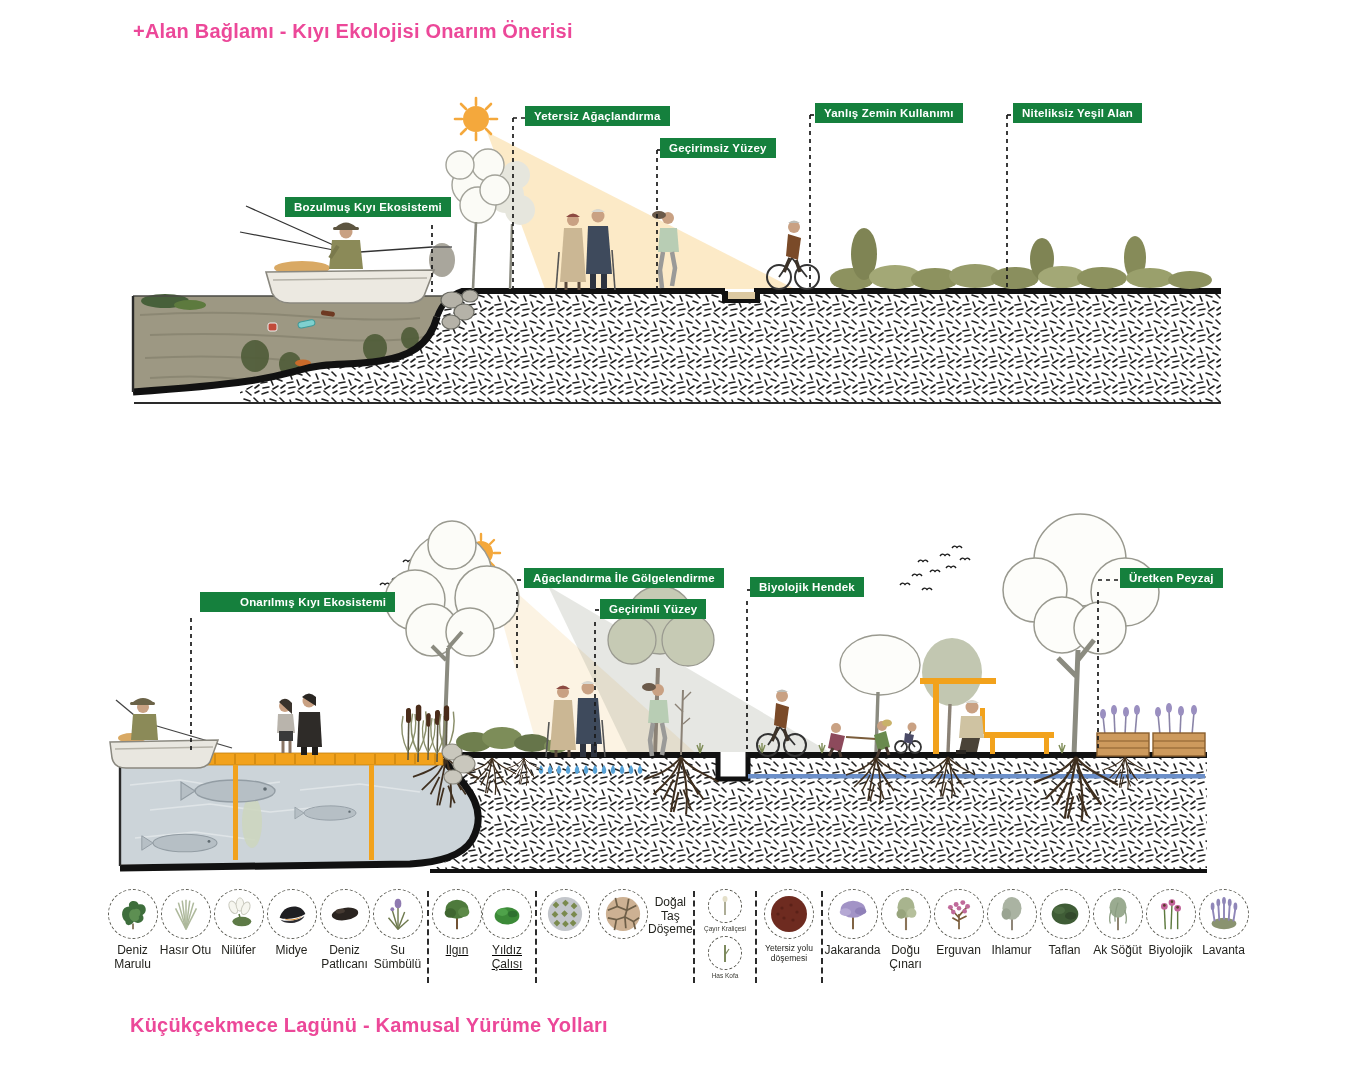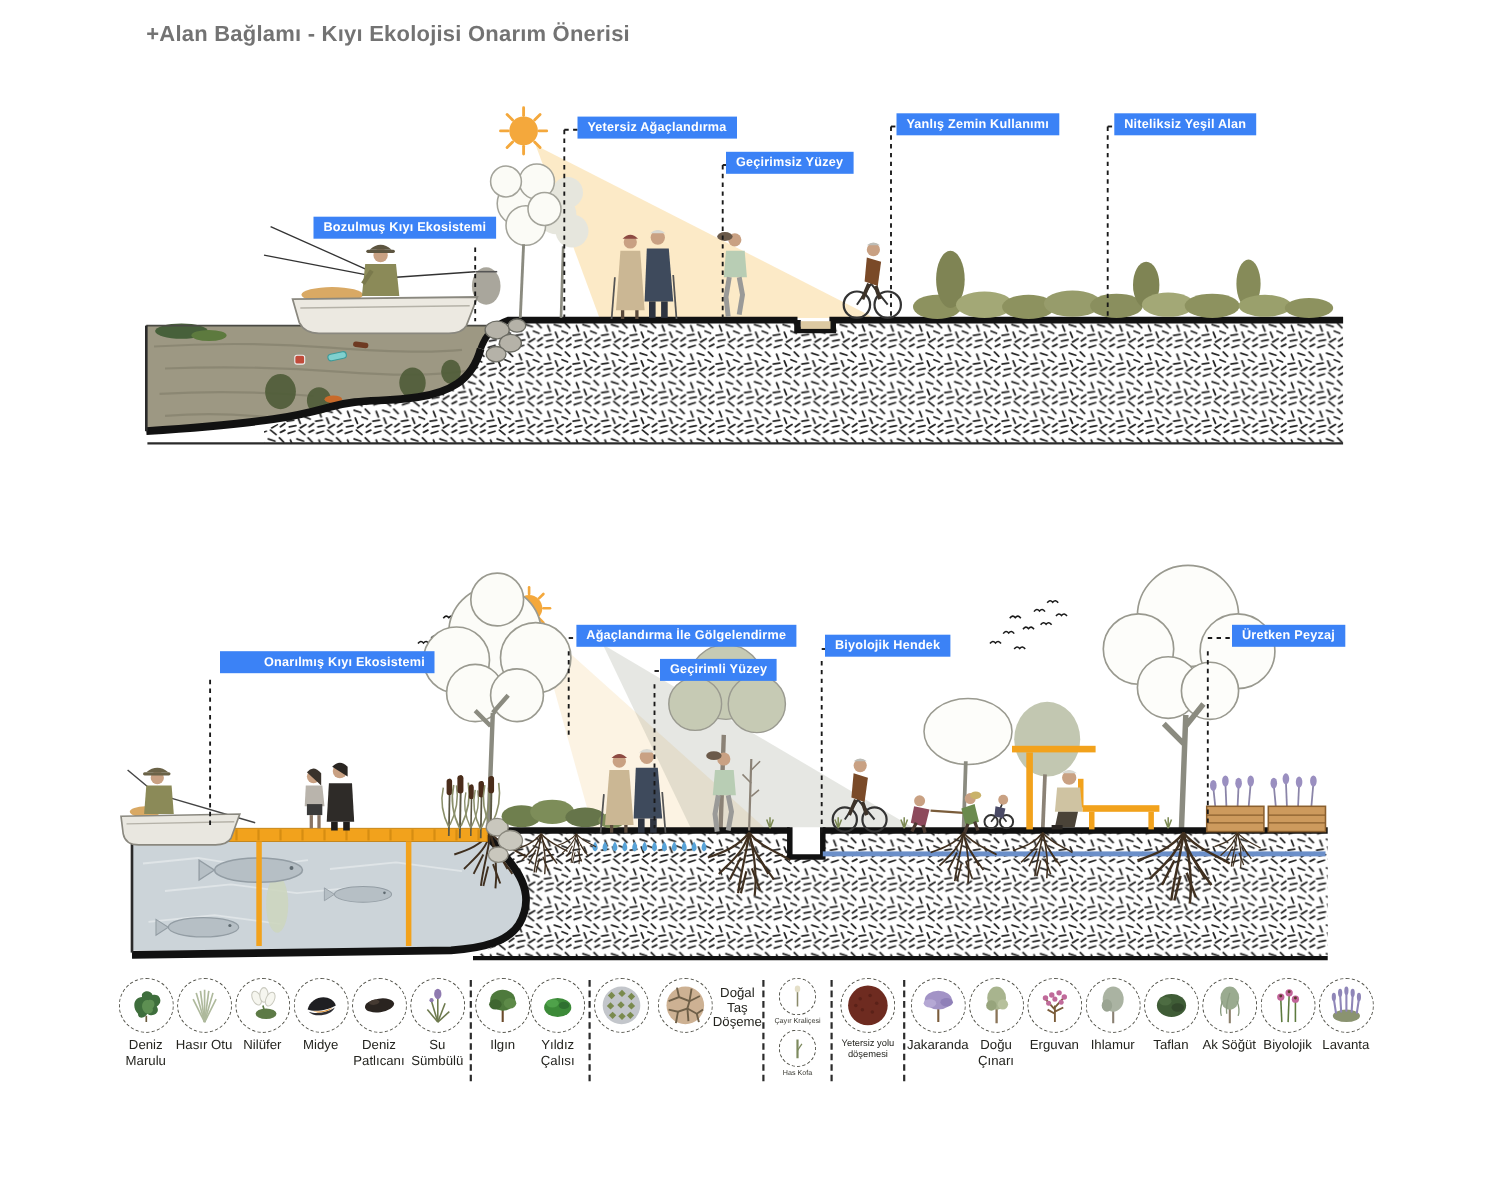--- a/index.html
+++ b/index.html
@@ -1,25 +1,25 @@
 <!DOCTYPE html>
 <html><head>
 <meta charset="utf-8">
 <style>
   html,body{margin:0;padding:0;background:#ffffff;}
   body{font-family:"Liberation Sans", sans-serif;}
   #canvas{position:relative;width:1351px;height:1080px;background:#ffffff;overflow:hidden;}
   #scene{position:absolute;left:0;top:0;z-index:1;}
-  .title{position:absolute;z-index:5;font-size:20px;font-weight:bold;color:#737373;letter-spacing:.2px;}
-  .chip{position:absolute;z-index:6;background:#3b82f6;color:#fff;font-size:11.5px;font-weight:bold;
+  .title{position:absolute;z-index:5;font-size:20px;font-weight:bold;color:#ec4899;letter-spacing:.2px;}
+  .chip{position:absolute;z-index:6;background:#15803d;color:#fff;font-size:11.5px;font-weight:bold;
         padding:4px 9px;white-space:nowrap;letter-spacing:.2px;}
   
   #legend{position:absolute;left:106px;top:889px;z-index:5;display:flex;align-items:flex-start;}
   .lg-item{display:flex;flex-direction:column;align-items:center;width:53px;}
-  .lg-item.w50{width:50px;}
+  .lg-item.w50{width:50px;text-decoration:underline;}
   .lg-circle{width:50px;height:50px;border:1.7px dashed #5a5a52;border-radius:50%;
              display:flex;align-items:center;justify-content:center;background:#fff;box-sizing:border-box;}
   .lg-label{margin-top:5px;font-size:12px;line-height:1.15;color:#24241f;text-align:center;font-weight:500;}
   .lg-divider{border-left:2.2px dashed #2b2b2b;height:92px;margin:2px 3px 0 3px;}
   .stone-group{display:flex;flex-direction:row;align-items:center;width:150px;}
   .stone-row{display:flex;gap:8px;align-items:center;justify-content:center;}
   .small-col{display:flex;flex-direction:column;align-items:center;width:54px;}
   .sm-circle{width:34px;height:34px;border:1.4px dashed #5a5a52;border-radius:50%;
              display:flex;align-items:center;justify-content:center;background:#fff;box-sizing:border-box;}
   .sm-label{margin-top:2px;margin-bottom:4px;font-size:6.5px;color:#3a3a33;text-align:center;line-height:1.1;}
@@ -536,20 +536,21 @@
           <line x1="595" y1="610" x2="601" y2="610"></line>
       <line x1="747" y1="601" x2="747" y2="757"></line>
           <line x1="747" y1="590" x2="751" y2="590"></line>
       <line x1="1098" y1="592" x2="1098" y2="750"></line>
           <line x1="1098" y1="580" x2="1120" y2="580"></line>
     </g>
   </g>
 </svg>
 
 <div class="title" style="left:133px;top:20px;">+Alan Bağlamı - Kıyı Ekolojisi Onarım Önerisi</div>
+<div class="title" style="left:130px;top:1014px;">Küçükçekmece Lagünü - Kamusal Yürüme Yolları</div>
 
 <div class="chip" style="left:285px;top:197px;">Bozulmuş Kıyı Ekosistemi</div>
 <div class="chip" style="left:525px;top:106px;">Yetersiz Ağaçlandırma</div>
 <div class="chip" style="left:660px;top:138px;">Geçirimsiz Yüzey</div>
 <div class="chip" style="left:815px;top:103px;">Yanlış Zemin Kullanımı</div>
 <div class="chip" style="left:1013px;top:103px;">Niteliksiz Yeşil Alan</div>
 
 <div class="chip" style="left:200px;top:592px;padding-left:40px;">Onarılmış Kıyı Ekosistemi</div>
 <div class="chip" style="left:524px;top:568px;">Ağaçlandırma İle Gölgelendirme</div>
 <div class="chip" style="left:600px;top:599px;">Geçirimli Yüzey</div>

